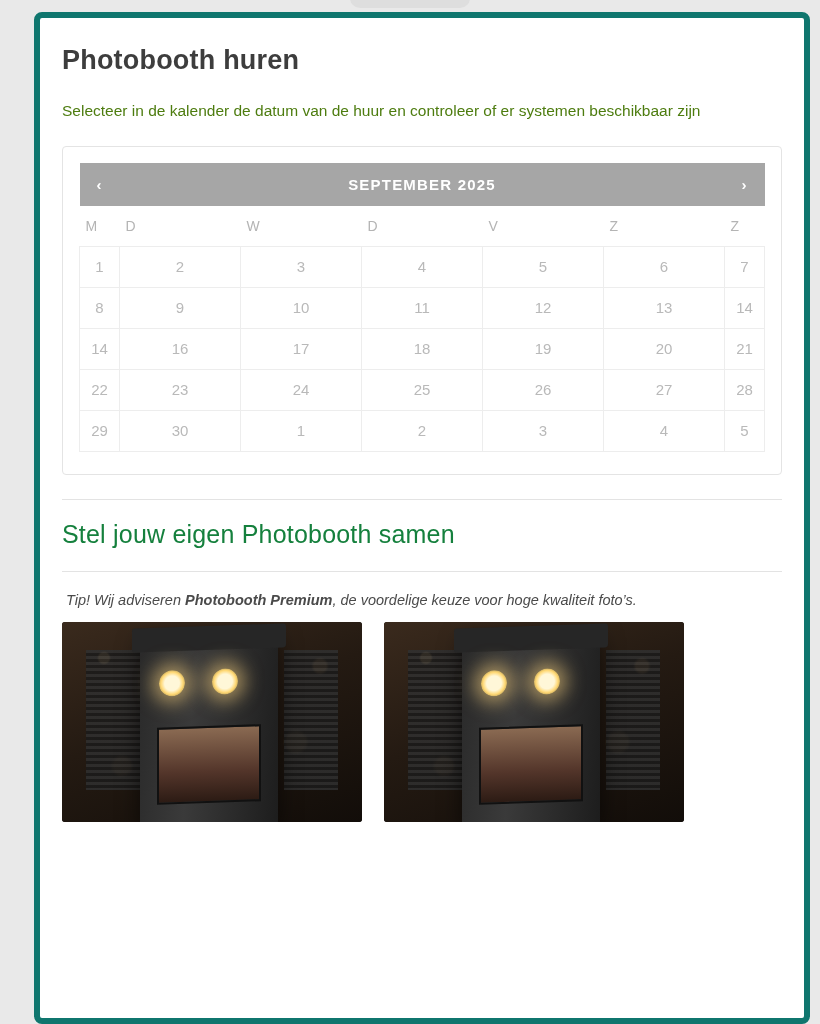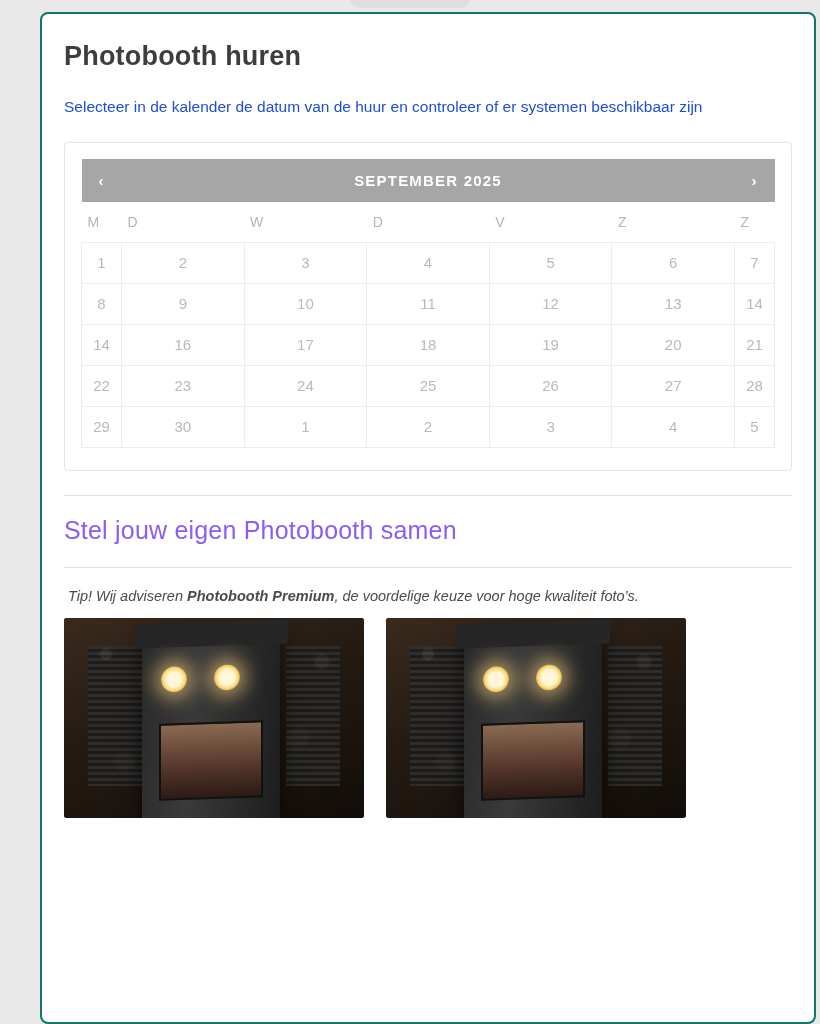--- a/index.html
+++ b/index.html
@@ -29,47 +29,47 @@
     left: 50%;
     transform: translateX(-50%);
     top: -8px;
     width: 120px;
     height: 16px;
     background: #dedede;
     border-radius: 0 0 10px 10px;
   }
   .card {
     position: absolute;
-    left: 40px;
+    left: 34px;
     top: 12px;
     width: 776px;
     min-height: 1012px;
     background: #ffffff;
-    border: 2px solid #0f766e;
+    border: 6px solid #0f766e;
     border-radius: 8px;
     padding: 18px 22px 36px 22px;
   }
   h1.title {
     font-size: 27px;
     line-height: 1.2;
     font-weight: bold;
     color: #3d3d3d;
     margin: 8px 0 22px 0;
     letter-spacing: 0.2px;
   }
   p.intro {
     font-size: 15.5px;
     line-height: 1.65;
     color: #4a4a4a;
     margin: 0 0 26px 0;
   }
   p.intro2 {
     font-size: 15.5px;
     line-height: 1.65;
-    color: #1d4ed8;
+    color: #4d7c0f;
     margin: 0 0 22px 0;
   }
   .cal-wrap {
     border: 1px solid #e4e4e4;
     border-radius: 4px;
     padding: 16px 16px 22px 16px;
     margin-bottom: 24px;
   }
   table.cal {
     width: 100%;
@@ -130,21 +130,21 @@
     cursor: pointer;
   }
   td.past { color: #c6c6c6; }
   hr.sep {
     border: none;
     border-top: 1px solid #e3e3e3;
     margin: 22px 0 20px 0;
   }
   h2.section {
     font-size: 25px;
-    color: #8b5cf6;
+    color: #15803d;
     font-weight: normal;
     margin: 8px 0 22px 0;
     letter-spacing: 0.2px;
   }
   h3.question {
     font-size: 21px;
     color: #3d3d3d;
     font-weight: normal;
     margin: 14px 0 10px 0;
   }

